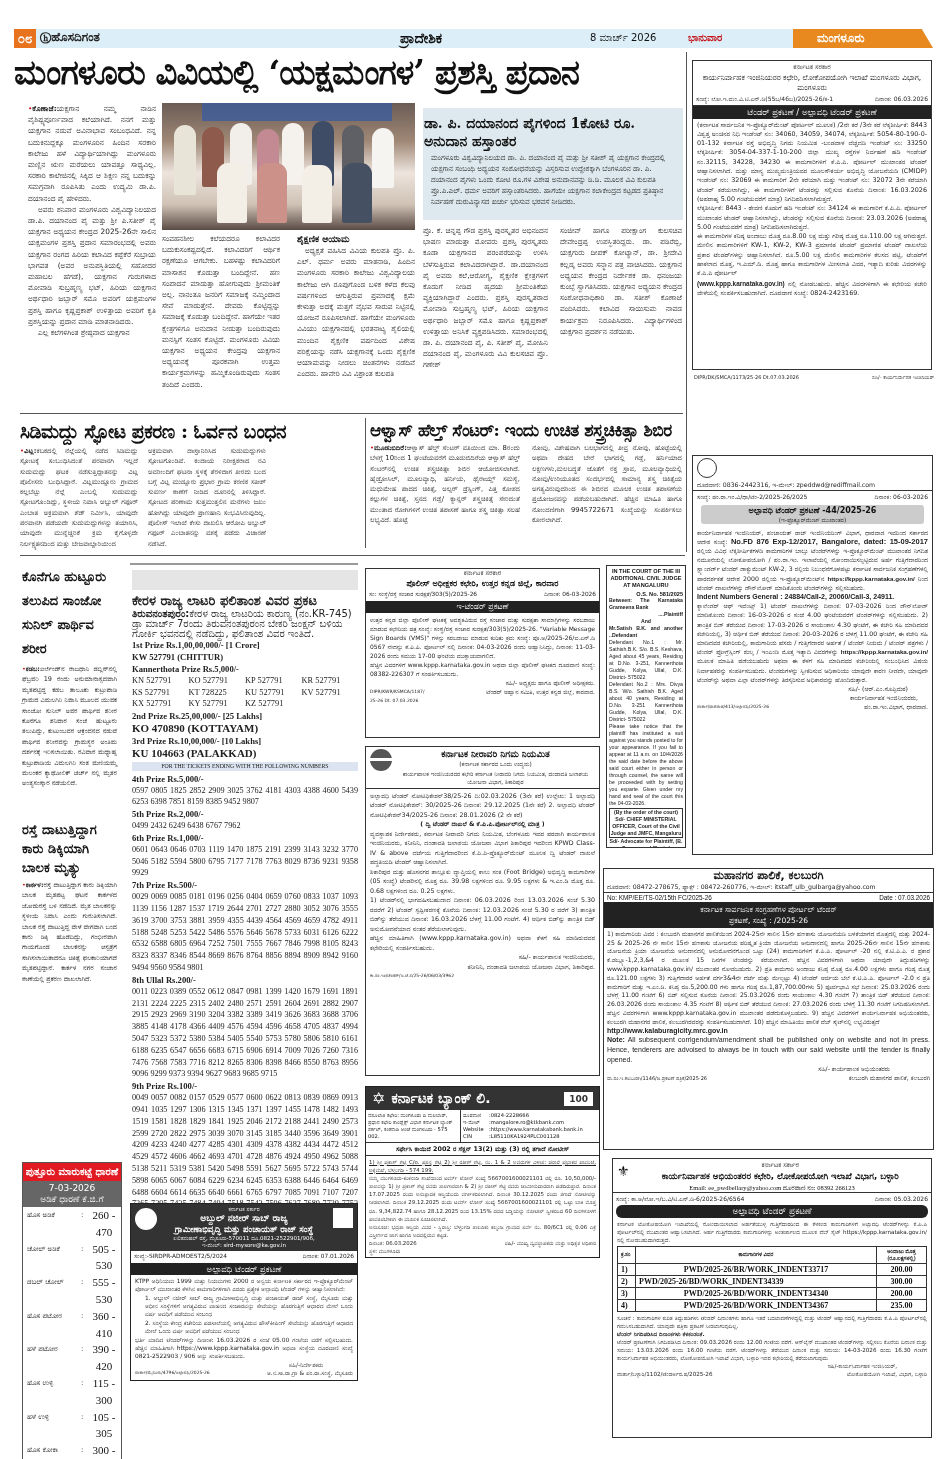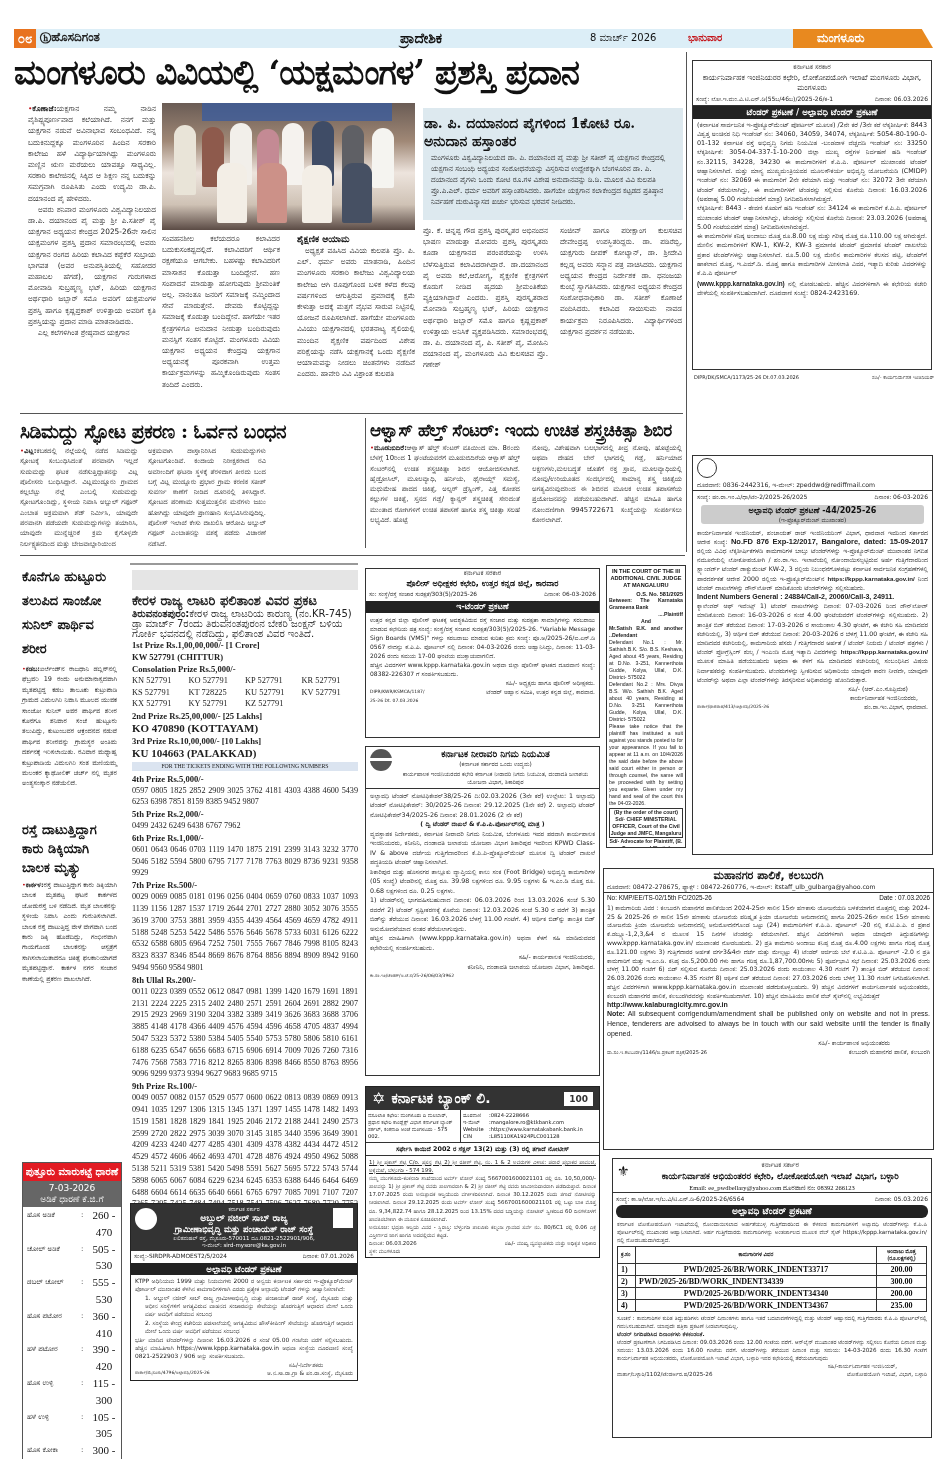--- a/index.html
+++ b/index.html
@@ -18,21 +18,21 @@
 .body-text{font-size:7.4px;line-height:11.2px;text-align:justify;color:#222}
 .body-text .dot{color:#c4161c}
 .photo{left:162px;top:103px;width:253px;height:127px;background:linear-gradient(180deg,#6a5c55 0%,#a08876 30%,#ede4dd 55%,#cfc2b5 80%,#5b4b45 100%);overflow:hidden}
 .photo .banner{position:absolute;left:40px;top:0;width:190px;height:18px;background:#3c5c9c;opacity:.8}
 .person{position:absolute;width:22px;border-radius:11px 11px 2px 2px}
 .sub-box{left:423px;top:108px;width:260px;height:112px;background:#dde9ef}
 .sub-title{font-size:14px;font-weight:bold;font-family:"DejaVu Serif",serif;line-height:18px;padding:6px 1px 2px}
 .sub-text{font-size:7.2px;line-height:11px;padding:0 8px;color:#222}
 .sub-head{font-size:9px;font-weight:bold}
 .ad{border:1.5px solid #333;background:#fff}
-.ad-dark{background:#222;color:#fff;text-align:center;font-weight:bold}
+.ad-dark{background:#222;color:#fff;text-align:center;font-weight:normal}
 .small{font-size:6.6px;line-height:9.8px;color:#222}
 .center{text-align:center}
 h2.sec{font-size:19px;font-weight:bold;font-family:"DejaVu Serif",serif;letter-spacing:-.5px}
 .lot{font-family:"Liberation Serif",serif;color:#222}
 .lot .ph{font-size:8.6px;font-weight:bold;line-height:12px}
 .lot .num{font-size:8.2px;line-height:11.8px}
 .lot .big{font-size:11px;font-weight:bold;line-height:13px}
 .mkt-title{background:#e21b23;color:#fff;font-weight:bold;font-size:10px;text-align:center;height:18px;line-height:18px}
 .mkt-sub{background:#666;color:#fff;font-size:9px;text-align:center;line-height:11px;padding:2px 0}
 .mkt-row{display:flex;font-size:7px;line-height:16.8px;padding:0 4px}
@@ -221,21 +221,21 @@
 
 </div>
 
 <div class="abs" style="left:130px;top:563px;width:228px;height:2px;background:#999"></div>
 <div class="abs lot" style="left:132px;top:570px;width:226px">
   <div style="height:20px;background:#e5e5e5"></div>
   <div style="font-size:13px;font-weight:bold;font-family:'DejaVu Serif',serif;margin-top:3px">ಕೇರಳ ರಾಜ್ಯ ಲಾಟರಿ ಫಲಿತಾಂಶ ವಿವರ ಪ್ರಕಟ</div>
   <div style="font-size:10px;line-height:10px;font-family:'DejaVu Sans',sans-serif"><b>ತಿರುವನಂತಪುರಂ:</b><span>ಕೇರಳ ರಾಜ್ಯ ಲಾಟರಿಯ ಕಾರುಣ್ಯ (ನಂ.KR-745) ಡ್ರಾ ಮಾರ್ಚ್ 7ರಂದು ತಿರುವನಂತಪುರಂನ ಬೇಕರಿ ಜಂಕ್ಷನ್ ಬಳಿಯ ಗೋರ್ಕಿ ಭವನದಲ್ಲಿ ನಡೆದಿದ್ದು, ಫಲಿತಾಂಶ ವಿವರ ಇಂತಿದೆ.</span></div>
   <div class="ph">1st Prize Rs.1,00,00,000/- [1 Crore]</div>
   <div class="ph">KW 527791 (CHITTUR)</div>
-  <div class="ph">Consolation Prize Rs.5,000/-</div>
+  <div class="ph">Kannerthota Prize Rs.5,000/-</div>
   <div id="cons-grid" style="display:grid;grid-template-columns:repeat(4,1fr);font-size:8.4px;line-height:11.5px">
       <span>KN 527791</span>
       <span>KO 527791</span>
       <span>KP 527791</span>
       <span>KR 527791</span>
       <span>KS 527791</span>
       <span>KT 728225</span>
       <span>KU 527791</span>
       <span>KV 527791</span>
       <span>KX 527791</span>
@@ -379,20 +379,24 @@
   </div>
 </div>
 
 <div class="abs ad" style="left:603px;top:868px;width:331px;height:282px;overflow:hidden">
   <div class="center" style="font-size:11px;font-weight:bold">ಮಹಾನಗರ ಪಾಲಿಕೆ, ಕಲಬುರಗಿ</div>
   <div class="small" style="font-size:6.2px;padding:0 3px;border-bottom:1px solid #333">ದೂರವಾಣಿ: 08472-278675, ಫ್ಯಾಕ್ಸ್ : 08472-260776, ಇ-ಮೇಲ್: itstaff_ulb_gulbarga@yahoo.com</div>
   <div style="display:flex;justify-content:space-between;font-size:6.4px;padding:1px 3px;font-family:'Liberation Sans',sans-serif">
       <span>No: KMP/EE/TS-02/15th FC/2025-26</span>
       <span>Date : 07.03.2026</span>
     </div>
+  <div class="ad-dark" style="font-size:7.5px;line-height:11px;padding:2px 0">
+    <div>ಕರ್ನಾಟಕ ಸಾರ್ವಜನಿಕ ಸಂಗ್ರಹಣೆಗಳ ಪೋರ್ಟಲ್ ಟೆಂಡರ್</div>
+    <div>ಪ್ರಕಟಣೆ, ಸಂಖ್ಯೆ : /2025-26</div>
+  </div>
   <div class="small" style="padding:2px 3px;font-size:6.1px;line-height:8.8px;text-align:justify">
     <span>1) ಕಾಮಗಾರಿಯ ವಿವರ : ಕಲಬುರಗಿ ಮಹಾನಗರ ಪಾಲಿಕೆಯಿಂದ 2024-25ನೇ ಸಾಲಿನ 15ನೇ ಹಣಕಾಸು ಯೋಜನೆಯಡಿ ಬಳಕೆಯಾಗದ ಮೊತ್ತದಲ್ಲಿ ಮತ್ತು 2024-25 &amp; 2025-26 ನೇ ಸಾಲಿನ 15ನೇ ಹಣಕಾಸು ಯೋಜನೆಯ ಪರಿಷ್ಕೃತ ಕ್ರಿಯಾ ಯೋಜನೆಯ ಅನುದಾನದಲ್ಲಿ ಹಾಗೂ 2025-26ನೇ ಸಾಲಿನ 15ನೇ ಹಣಕಾಸು ಯೋಜನೆಯ ಕ್ರಿಯಾ ಯೋಜನೆಯ ಅನುದಾನದಲ್ಲಿ ಅನುಮೋದನೆಗೊಂಡ ಒಟ್ಟು (24) ಕಾಮಗಾರಿಗಳಿಗೆ ಕೆ.ಪಿ.ಪಿ. ಪೋರ್ಟಲ್ -20 ನಲ್ಲಿ ಕೆ.ಟಿ.ಪಿ.ಪಿ. ರ ಪ್ರಕಾರ ಕೆ.ಡಬ್ಲ್ಯೂ-1,2,3,&amp;4 ರ ಮೂಲಕ 15 ದಿನಗಳ ಟೆಂಡರನ್ನು ಕರೆಯಲಾಗಿದೆ. ಹೆಚ್ಚಿನ ವಿವರಗಳಿಗಾಗಿ ಅಥವಾ ಯಾವುದೇ ತಿದ್ದುಪಡಿಗಳನ್ನು www.kppp.karnataka.gov.in/ ಮುಖಾಂತರ ನೋಡಬಹುದು. 2) ಪ್ರತಿ ಕಾಮಗಾರಿ ಅಂದಾಜು ಕನಿಷ್ಠ ಮೊತ್ತ ರೂ.4.00 ಲಕ್ಷಗಳು ಹಾಗೂ ಗರಿಷ್ಠ ಮೊತ್ತ ರೂ.121.00 ಲಕ್ಷಗಳು 3) ಗುತ್ತಿಗೆದಾರರ ಅರ್ಹತೆ ವರ್ಗ3&amp;4ನೇ ದರ್ಜೆ ಮತ್ತು ಮೇಲ್ಪಟ್ಟು 4) ಟೆಂಡರ್ ಆರ್ಜಿಯ ಬೆಲೆ ಕೆ.ಟಿ.ಪಿ.ಪಿ. ಪೋರ್ಟಲ್ -2.0 ನ ಪ್ರತಿ ಕಾಮಗಾರಿಗೆ ಮತ್ತು ಇ.ಎಂ.ಡಿ. ಕನಿಷ್ಠ ರೂ.5,200.00 ಗಳು ಹಾಗೂ ಗರಿಷ್ಠ ರೂ.1,87,700.00ಗಳು 5) ಪೂರ್ವಭಾವಿ ಸಭೆ ದಿನಾಂಕ: 25.03.2026 ರಂದು ಬೆಳಗ್ಗೆ 11.00 ಗಂಟೆಗೆ 6) ಬಿಡ್ ಸಲ್ಲಿಸುವ ಕೊನೆಯ ದಿನಾಂಕ: 25.03.2026 ರಂದು ಸಾಯಂಕಾಲ 4.30 ಗಂಟೆಗೆ 7) ತಾಂತ್ರಿಕ ಬಿಡ್ ತೆರೆಯುವ ದಿನಾಂಕ: 26.03.2026 ರಂದು ಸಾಯಂಕಾಲ 4.35 ಗಂಟೆಗೆ 8) ಆರ್ಥಿಕ ಬಿಡ್ ತೆರೆಯುವ ದಿನಾಂಕ: 27.03.2026 ರಂದು ಬೆಳಗ್ಗೆ 11.30 ಗಂಟೆಗೆ ನಿಗದಿಪಡಿಸಲಾಗಿದೆ. ಹೆಚ್ಚಿನ ವಿವರಗಳಿಗಾಗಿ www.kppp.karnataka.gov.in ಮುಖಾಂತರ ಪಡೆದುಕೊಳ್ಳಬಹುದು. 9) ಹೆಚ್ಚಿನ ವಿವರಗಳಿಗೆ ಕಾರ್ಯನಿರ್ವಾಹಕ ಅಭಿಯಂತರರು, ಕಲಬುರಗಿ ಮಹಾನಗರ ಪಾಲಿಕೆ, ಕಲಬುರಗಿರವರನ್ನು ಸಂಪರ್ಕಿಸಬಹುದಾಗಿದೆ. 10) ಹೆಚ್ಚಿನ ಮಾಹಿತಿಯು ಪಾಲಿಕೆ ವೆಬ್ ಸೈಟ್‌ನಲ್ಲಿ ಲಭ್ಯವಿರುತ್ತದೆ</span>
     <div class="link" style="font-size:7px">http://www.kalaburagicity.mrc.gov.in</div>
     <div style="font-family:'Liberation Sans',sans-serif;font-size:7px;line-height:10px"><b>Note:</b> <span>All subsequent corrigendum/amendment shall be published only on website and not in press. Hence, tenderers are advoised to always be in touch with our said website until the tender is finally opened.</span></div>
     <div style="text-align:right;padding-right:40px">ಸಹಿ/- ಕಾರ್ಯಪಾಲಕ ಅಭಿಯಂತರರು</div>
     <div style="display:flex;justify-content:space-between">
         <span style="font-size:5px">ವಾ.ಸಂ.ಇ.ಕಲಬುರಗಿ/1146/ಜಿ.ಪ್ರಕಟಣೆ ಪತ್ರಿಕೆ/2025-26</span>
         <span>ಕಲಬುರಗಿ ಮಹಾನಗರ ಪಾಲಿಕೆ, ಕಲಬುರಗಿ</span>
       </div>
   </div>

